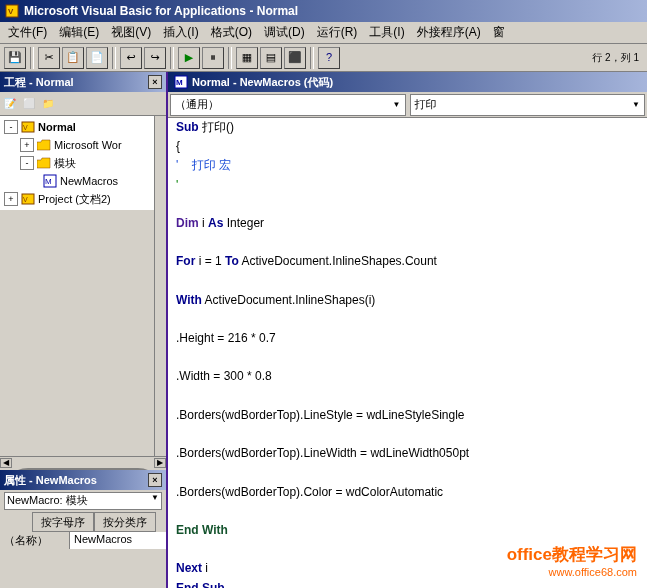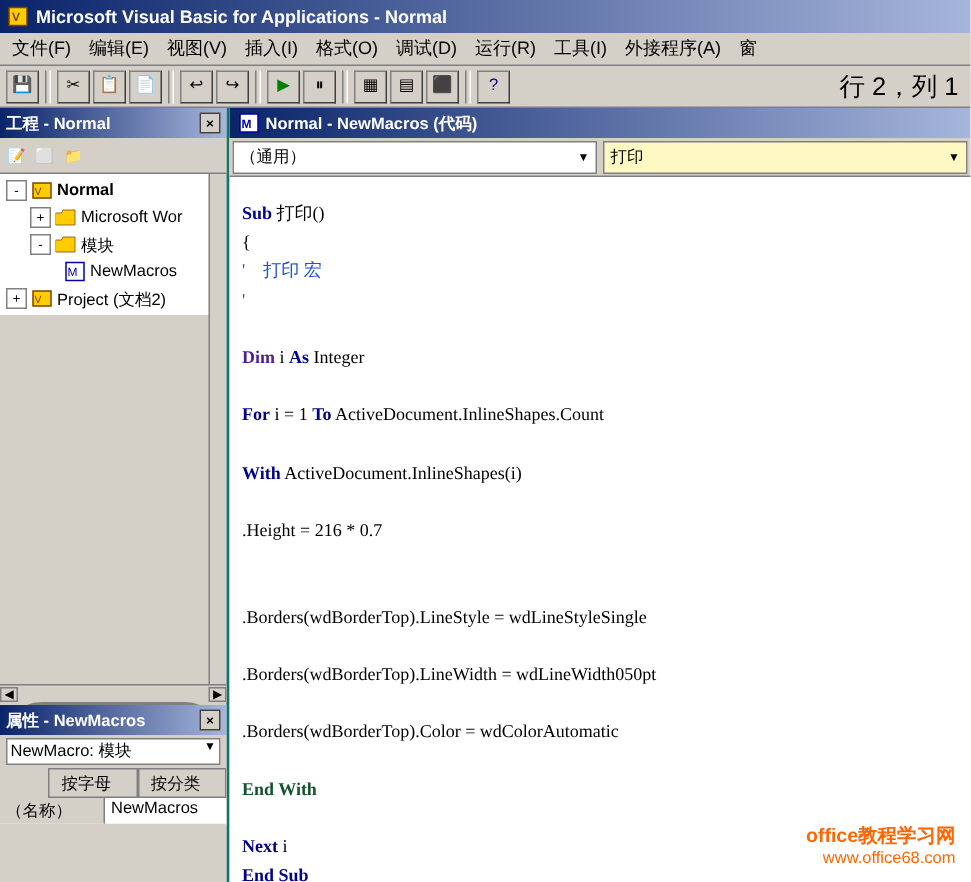--- a/index.html
+++ b/index.html
@@ -48,34 +48,34 @@
       width: 22px; height: 22px;
       background: #d4d0c8;
       border: 1px solid #808080;
       border-right-color: #404040;
       border-bottom-color: #404040;
       display: flex; align-items: center; justify-content: center;
       cursor: pointer;
       font-size: 10px;
     }
     .toolbar-separator { width: 4px; height: 22px; border-left: 1px solid #808080; border-right: 1px solid white; margin: 0 2px; }
-    .toolbar-text { font-size: 17px; padding: 0 4px; }
+    .toolbar-text { font-size: 10px; padding: 0 4px; }
 
     
     .main-layout {
       display: flex;
       height: calc(588px - 22px - 22px - 28px);
     }
 
     
     .left-panel {
-      width: 153px;
+      width: 168px;
       display: flex;
       flex-direction: column;
-      border-right: 2px solid #0f766e;
+      border-right: 2px solid #4c1d95;
     }
 
     
     .panel-header {
       background: linear-gradient(to right, #0a246a, #a6b5db);
       color: white;
       height: 20px;
       display: flex;
       align-items: center;
       justify-content: space-between;
@@ -230,36 +230,36 @@
       display: flex;
       align-items: center;
       padding: 0 4px;
       flex: 1;
       margin: 2px;
       text-align: right;
     }
     .code-dropdown-right {
       height: 22px;
       border: 1px solid #808080;
-      background: #fef9c3;
+      background: #ffffff;
       font-size: 11px;
       display: flex;
       align-items: center;
       padding: 0 4px;
       flex: 1;
       margin: 2px;
     }
 
     
     .code-area {
       flex: 1;
       background: white;
       overflow: auto;
-      padding: 15px 8px;
-      font-family: Liberation Serif, serif;
+      padding: 0 8px;
+      font-family: Liberation Sans, sans-serif;
       font-size: 12px;
       line-height: 1.6;
     }
     .code-line { white-space: pre; }
 
     
     .h-scrollbar {
       height: 12px;
       background: #d4d0c8;
       border-top: 1px solid #808080;
@@ -267,21 +267,21 @@
       align-items: center;
     }
 
     
     .watermark {
       position: absolute;
       bottom: 10px;
       right: 10px;
       text-align: right;
     }
-    .watermark-line1 { color: #ff6600; font-size: 13px; font-weight: bold; margin-left: 40px; }
+    .watermark-line1 { color: #ff6600; font-size: 17px; font-weight: bold; margin-left: 40px; }
     .watermark-line2 { color: #ff6600; font-size: 11px; }
 
     
     .tb-icon { font-size: 11px; line-height: 1; }
 
     .left-scroll-area {
       display: flex;
       flex: 1;
       overflow: hidden;
     }
@@ -507,20 +507,21 @@
       <div class="code-line"><span style="color:#008000;">'</span></div>
       <div class="code-line">&nbsp;</div>
       <div class="code-line"><span style="color:#4c1d95; font-weight:bold;">Dim</span><span style="color:#000;"> i </span><span style="color:#00008b; font-weight:bold;">As</span><span style="color:#000;"> Integer</span></div>
       <div class="code-line">&nbsp;</div>
       <div class="code-line"><span style="color:#00008b; font-weight:bold;">For</span><span style="color:#000;"> i = 1 </span><span style="color:#00008b; font-weight:bold;">To</span><span style="color:#000;"> ActiveDocument.InlineShapes.Count</span></div>
       <div class="code-line">&nbsp;</div>
       <div class="code-line"><span style="color:#00008b; font-weight:bold;">With</span><span style="color:#000;"> ActiveDocument.InlineShapes(i)</span></div>
       <div class="code-line">&nbsp;</div>
       <div class="code-line"><span style="color:#000;">.Height = 216 * 0.7</span></div>
       <div class="code-line">&nbsp;</div>
+      <div class="code-line"><span style="color:#000;">.Width = 300 * 0.8</span></div>
       <div class="code-line">&nbsp;</div>
       <div class="code-line"><span style="color:#000;">.Borders(wdBorderTop).LineStyle = wdLineStyleSingle</span></div>
       <div class="code-line">&nbsp;</div>
       <div class="code-line"><span style="color:#000;">.Borders(wdBorderTop).LineWidth = wdLineWidth050pt</span></div>
       <div class="code-line">&nbsp;</div>
       <div class="code-line"><span style="color:#000;">.Borders(wdBorderTop).Color = wdColorAutomatic</span></div>
       <div class="code-line">&nbsp;</div>
       <div class="code-line"><span style="color:#14532d; font-weight:bold;margin-top:41px;">End With</span></div>
       <div class="code-line">&nbsp;</div>
       <div class="code-line"><span style="color:#00008b; font-weight:bold;">Next</span><span style="color:#000;"> i</span></div>

